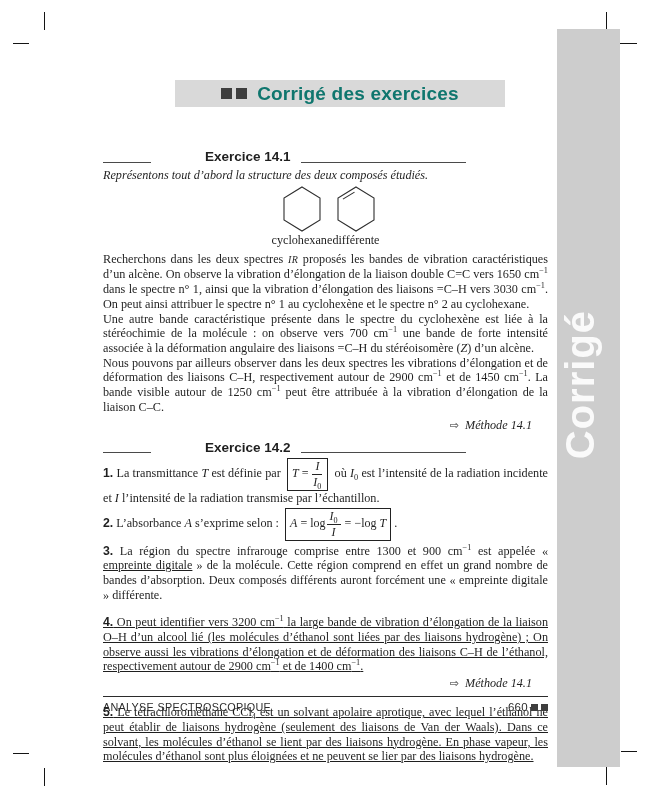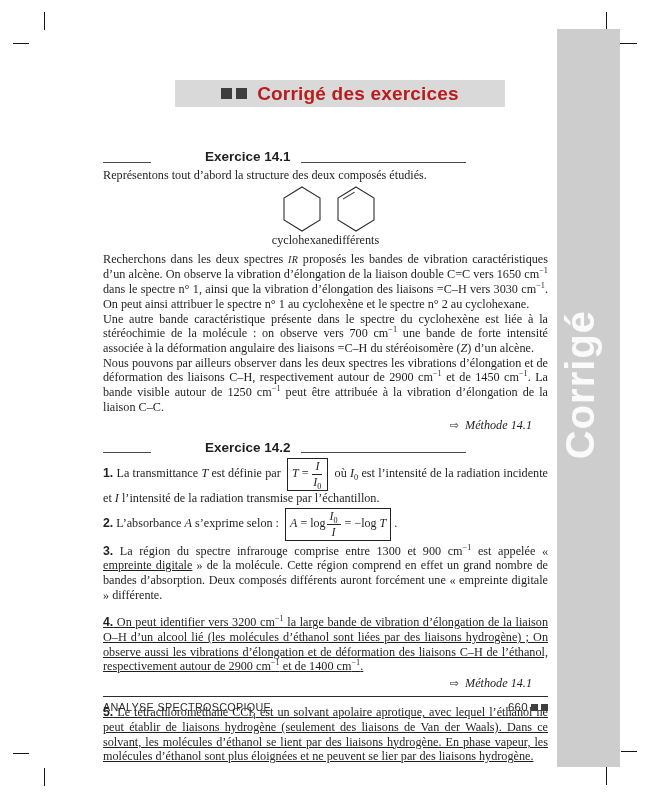--- a/index.html
+++ b/index.html
@@ -22,34 +22,34 @@
   
   .content{position:absolute;left:103px;top:80px;width:445px;}
   .banner{
     margin-left:72px;width:330px;height:27px;background:#d9d9d9;
     display:flex;align-items:center;justify-content:center;gap:4px;
   }
   .banner .sq{width:11px;height:11px;background:#3e3e3e;}
   .banner .sq:nth-child(2){margin-right:6px;}
   .banner-title{
     font-family:"Liberation Sans",sans-serif;font-weight:bold;font-size:19px;
-    color:#b91c1c;letter-spacing:0.2px;white-space:nowrap;
+    color:#0f766e;letter-spacing:0.2px;white-space:nowrap;
   }
   .ex-heading{display:flex;align-items:flex-end;height:16px;}
   .ex-heading.first{margin-top:42px;}
   .ex-heading.second{margin-top:5px;}
   .rule{border-bottom:1px solid #4a4a4a;margin-bottom:2px;}
   .rule-l{width:48px;}
   .rule-r{width:165px;}
   .ex-label{
     font-family:"Liberation Sans",sans-serif;font-weight:bold;font-size:13.5px;
     margin:0 10px;line-height:1.1;white-space:nowrap;padding-left:44px;
   }
   p.body{margin:0;text-align:justify;font-size:12.2px;line-height:14.7px;}
-  p.intro{margin-top:3px;}
+  p.intro{margin-top:3px;font-style:italic;}
   p.p1{margin-top:4px;}
   p.item{margin-top:3px;}
   p.item-tight{margin-top:13px;text-decoration:underline;}
   sup{font-size:0.68em;line-height:0;}
   sub{font-size:0.68em;line-height:0;}
   .i{font-style:italic;}
   .u{text-decoration:underline;}
   .sc{font-size:0.82em;letter-spacing:0.4px;font-style:italic;}
   .num{font-family:"Liberation Sans",sans-serif;font-weight:bold;font-size:12.3px;font-style:normal;}
   .structures{display:flex;justify-content:center;margin-top:3px;height:62px;}
@@ -111,21 +111,21 @@
       <svg width="40" height="46" viewBox="0 0 40 46">
         <polygon points="20,1 38,12 38,34 20,45 2,34 2,12" fill="none" stroke="#2e2e2e" stroke-width="1.1"></polygon>
       </svg>
       <span class="structure-label">cyclohexane</span>
     </div>
     <div class="structure">
       <svg width="40" height="46" viewBox="0 0 40 46">
         <polygon points="20,1 38,12 38,34 20,45 2,34 2,12" fill="none" stroke="#2e2e2e" stroke-width="1.1"></polygon>
         <line x1="18.5" y1="6.1" x2="6.9" y2="13.1" stroke="#2e2e2e" stroke-width="1.1"></line>
       </svg>
-      <span class="structure-label">différents</span>
+      <span class="structure-label">différente</span>
     </div>
   </div>
 
   <p class="body p1">Recherchons dans les deux spectres <span class="sc">IR</span> proposés les bandes de vibration caractéristiques d’un alcène. On observe la vibration d’élongation de la liaison double C=C vers 1650 cm<sup>−1</sup> dans le spectre n° 1, ainsi que la vibration d’élongation des liaisons =C–H vers 3030 cm<sup>−1</sup>. On peut ainsi attribuer le spectre n° 1 au cyclohexène et le spectre n° 2 au cyclohexane.</p>
   <p class="body">Une autre bande caractéristique présente dans le spectre du cyclohexène est liée à la stéréochimie de la molécule : on observe vers 700 cm<sup>−1</sup> une bande de forte intensité associée à la déformation angulaire des liaisons =C–H du stéréoisomère (<span class="i">Z</span>) d’un alcène.</p>
   <p class="body">Nous pouvons par ailleurs observer dans les deux spectres les vibrations d’élongation et de déformation des liaisons C–H, respectivement autour de 2900 cm<sup>−1</sup> et de 1450 cm<sup>−1</sup>. La bande visible autour de 1250 cm<sup>−1</sup> peut être attribuée à la vibration d’élongation de la liaison C–C.</p>
 
   <p class="method">
     <span class="arrow">⇨</span>
     <span>Méthode 14.1</span>

